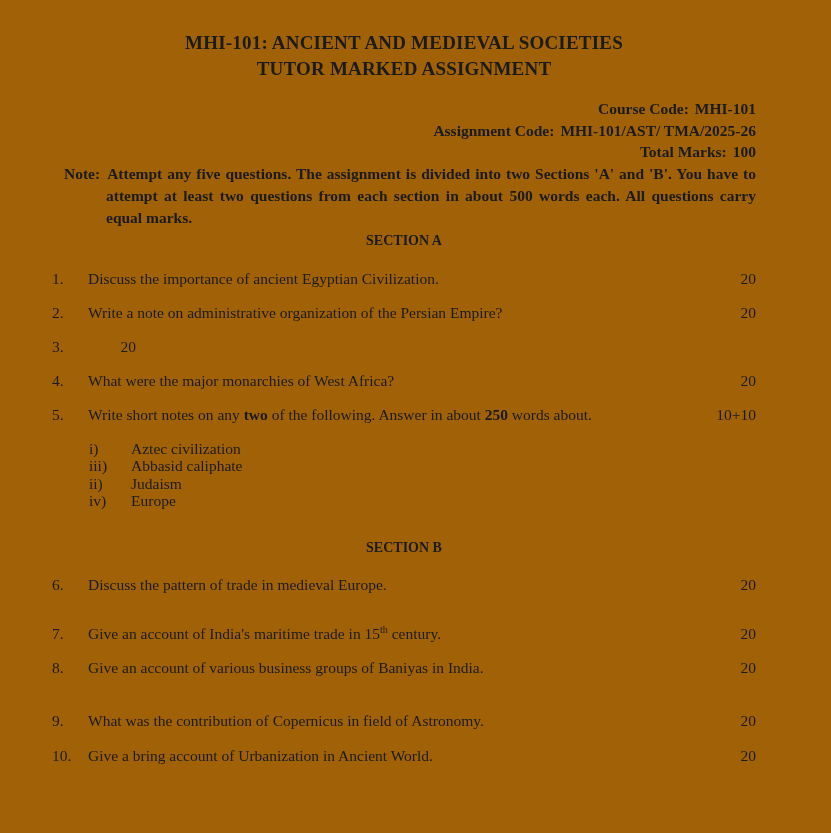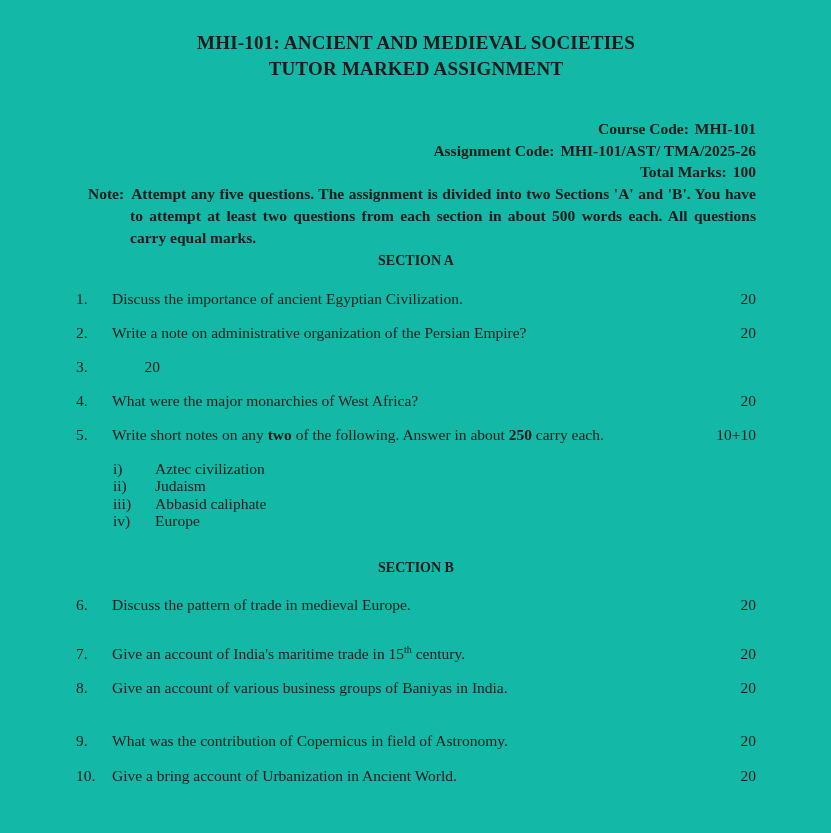--- a/index.html
+++ b/index.html
@@ -5,32 +5,32 @@
   * { margin: 0; padding: 0; box-sizing: border-box; }
   html, body { background: #ffffff; }
   body {
     width: 831px; height: 833px;
     font-family: "Liberation Serif", "DejaVu Serif", serif;
     color: #1b1b1b;
     -webkit-font-smoothing: antialiased;
   }
   .page {
     width: 831px; height: 833px;
-    padding: 30px 75px 20px 76px;
-    background: #14b8a6;
+    padding: 30px 75px 20px 52px;
+    background: #a16207;
     overflow: hidden;
   }
   
   .title-block { text-align: center; }
   .title-line {
     font-size: 19px; font-weight: bold; line-height: 1.38;
     letter-spacing: 0.2px;
   }
   
-  .meta-block { margin-top: 36px; text-align: right; }
+  .meta-block { margin-top: 16px; text-align: right; }
   .meta-line { font-size: 15.5px; font-weight: bold; line-height: 21.5px; }
   .meta-line .label { margin-right: 6px; }
   
   .note-block {
     font-size: 15.5px; font-weight: bold;
     line-height: 22px;
     text-align: justify;
     padding-left: 54px; text-indent: -42px;
   }
   .note-label { padding-right: 7px; }
@@ -103,35 +103,35 @@
           <span class="q-num">3.</span>
           <span class="q-marks">20</span>
         </div>
         <div class="q-row">
           <span class="q-num">4.</span>
           <span class="q-text"><span>What were the major monarchies of West Africa?</span></span>
           <span class="q-marks">20</span>
         </div>
         <div class="q-row">
           <span class="q-num">5.</span>
-          <span class="q-text"><span>Write short notes on any </span><span class="bold">two</span><span> of the following.  Answer in about </span><span class="bold">250</span><span> carry each.</span></span>
+          <span class="q-text"><span>Write short notes on any </span><span class="bold">two</span><span> of the following.  Answer in about </span><span class="bold">250</span><span> words about.</span></span>
           <span class="q-marks">10+10</span>
         </div>
         <div class="sub-list">
           <div class="sub-item">
             <span class="sub-label">i)</span>
             <span class="sub-text">Aztec civilization</span>
           </div>
           <div class="sub-item">
+            <span class="sub-label">iii)</span>
+            <span class="sub-text">Abbasid caliphate</span>
+          </div>
+          <div class="sub-item">
             <span class="sub-label">ii)</span>
             <span class="sub-text">Judaism</span>
-          </div>
-          <div class="sub-item">
-            <span class="sub-label">iii)</span>
-            <span class="sub-text">Abbasid caliphate</span>
           </div>
           <div class="sub-item">
             <span class="sub-label">iv)</span>
             <span class="sub-text">Europe</span>
           </div>
         </div>
       </section>
       <section class="section section-b">
         <h2 class="section-heading">SECTION B</h2>
         <div class="q-row">

